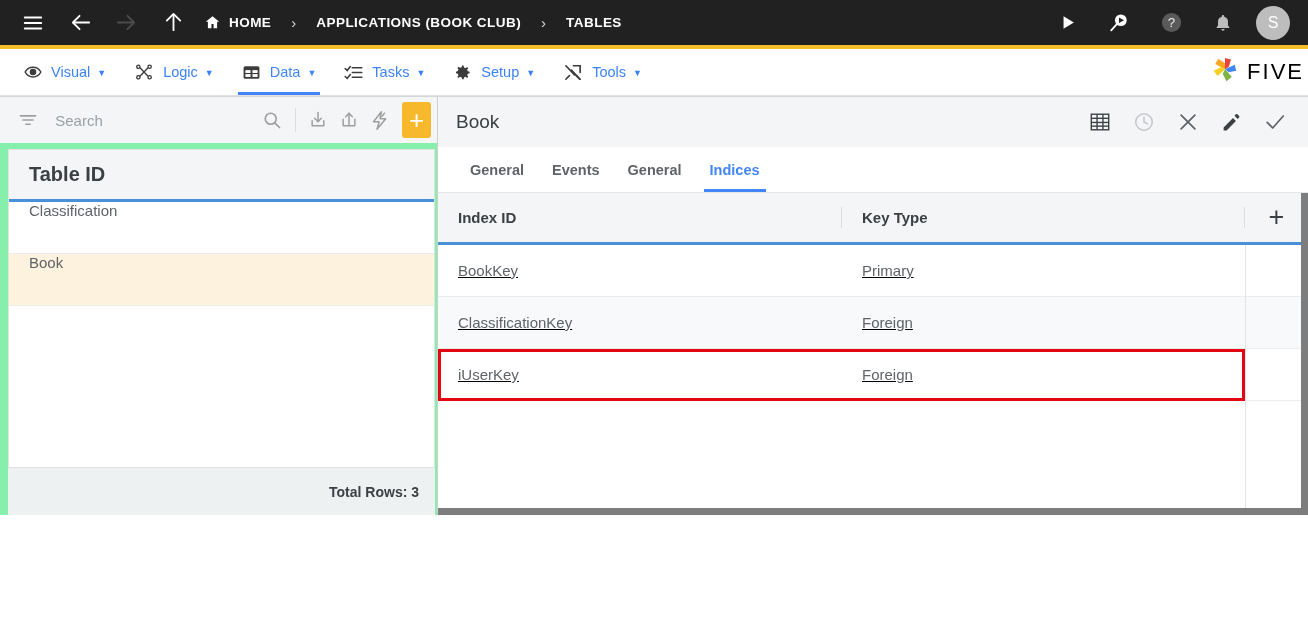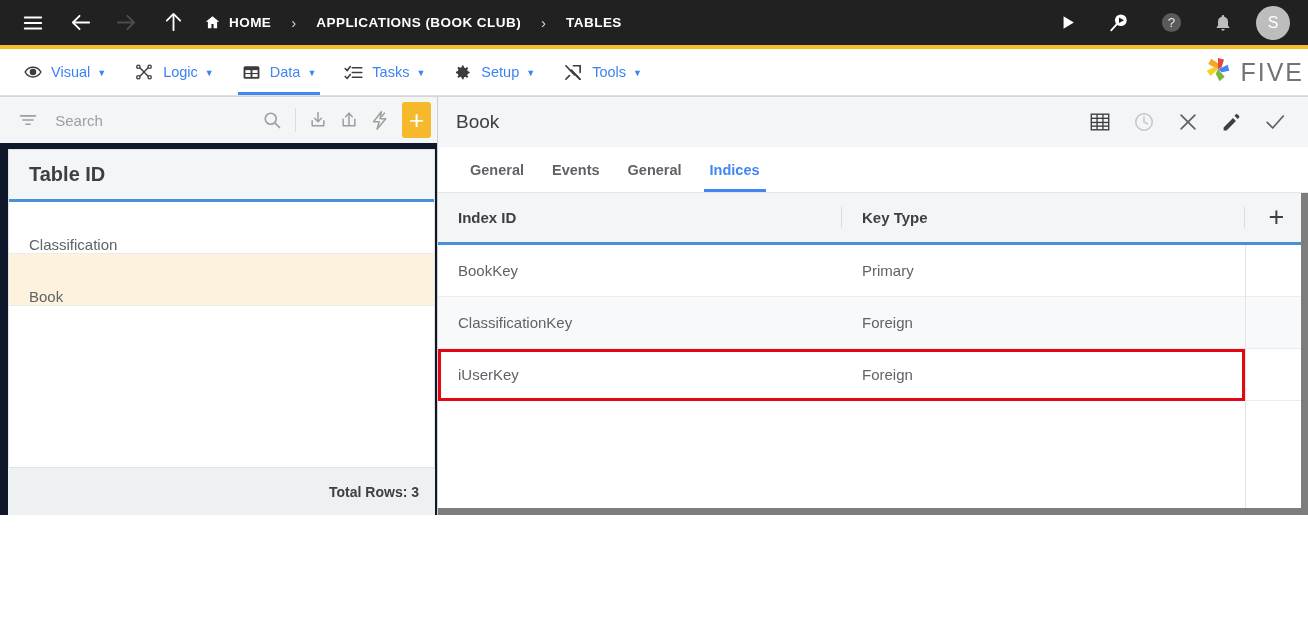--- a/index.html
+++ b/index.html
@@ -50,32 +50,32 @@
   .menu-item .mlabel { display: flex; align-items: center; gap: 7px; }
   .menu-item .caret { font-size: 9px; line-height: 1; position: relative; top: 1px; }
   .menu-item.active { color: #4285f4; text-align: right; }
   .menu-item.active::after {
     content: ""; position: absolute; left: 10px; right: 10px; bottom: 0;
     height: 3px; background: #4285f4;
   }
   .menu-item .micon { color: #3c3c3c; display: flex; align-items: center; }
   .menu-spacer { flex: 1 1 auto; }
   .brand { display: flex; align-items: center; gap: 7px; padding-right: 4px; }
-  .brand-word { font-size: 25px; letter-spacing: 2px; color: #737373; font-weight: 400; }
+  .brand-word { font-size: 22px; letter-spacing: 2px; color: #000000; font-weight: 400; }
 
   
   .body {
     flex: 1 1 auto; display: flex; min-height: 0; background: #ffffff;
     border-top: 1px solid #d6d6d6;
   }
 
   
   .left {
     width: 438px; flex: 0 0 438px; display: flex; flex-direction: column;
-    border-right: 1px solid #cfcfcf; background: #0f172a; min-height: 0;
+    border-right: 1px solid #cfcfcf; background: #86efac; min-height: 0;
   }
   .search-bar {
     height: 46px; flex: 0 0 46px; background: #f4f5f6; display: flex; align-items: center;
     padding: 0 6px 0 14px; gap: 4px;
   }
   .sb-icon { width: 34px; height: 34px; display: flex; align-items: center; justify-content: center; color: #9e9e9e; }
   .search-input {
     flex: 1 1 auto; border: none; background: transparent; outline: none;
     font-family: "Liberation Sans", sans-serif; font-size: 15px; color: #5f6368;
     padding-left: 10px;
@@ -91,21 +91,21 @@
     flex: 1 1 auto; display: flex; flex-direction: column; min-height: 0;
     margin: 6px 2px 0 8px; border: 1px solid #e2e2e2; border-bottom: none;
   }
   .list-head {
     height: 52px; flex: 0 0 52px; background: #f4f5f6; display: flex; align-items: center;
     padding: 0 0 0 20px; font-size: 20px; font-weight: 700; color: #3c4043;
     border-bottom: 3px solid #4a90d9;
   }
   .list-rows { flex: 1 1 auto; overflow: hidden; background: #ffffff; }
   .lrow {
-    height: 52px; display: flex; align-items: flex-end; padding-left: 20px;
+    height: 52px; display: flex; align-items: flex-start; padding-left: 20px;
     font-size: 15px; color: #5f6368; border-bottom: 1px solid #ececec;
   }
   .lrow.alt { background: #f8f9fa; }
   .lrow.sel { background: #fdf2dd; }
   .list-foot {
     height: 48px; flex: 0 0 48px; background: #eef1f2; display: flex; align-items: center;
     justify-content: flex-end; padding-right: 16px; font-size: 14px; font-weight: 700; color: #3c4043;
     border-top: 1px solid #e2e2e2; margin: 0 2px 0 8px;
   }
 
@@ -145,21 +145,21 @@
   }
   .gh-cell .vdiv {
     position: absolute; right: 0; top: 14px; bottom: 14px; width: 1px; background: #d9dce0;
   }
   .col-1 { width: 404px; flex: 0 0 404px; }
   .col-2 { width: 403px; flex: 0 0 403px; }
   .col-3 { flex: 1 1 auto; display: flex; align-items: center; justify-content: center; }
   .plus-ico { font-size: 27px; color: #3c4043; font-weight: 300; line-height: 1; }
 
   .grid-body { flex: 1 1 auto; position: relative; background: #ffffff; overflow: hidden; }
-  .grow { height: 52px; display: flex; align-items: stretch; border-bottom: 1px solid #ececec; }
+  .grow { height: 52px; display: flex; align-items: stretch; border-bottom: 1px solid #ececec; text-decoration: underline; }
   .grow.alt { background: #f8f9fa; align-items: center; }
   .gcell {
     display: flex; align-items: center; padding-left: 20px; font-size: 15px; color: #5f6368;
     position: relative;
   }
   .gcell.c3 { border-left: 1px solid #e4e4e4; }
   .fill-col {
     position: absolute; left: 807px; top: 0; bottom: 0; width: 1px; background: #e4e4e4;
   }
   .highlight-box {

